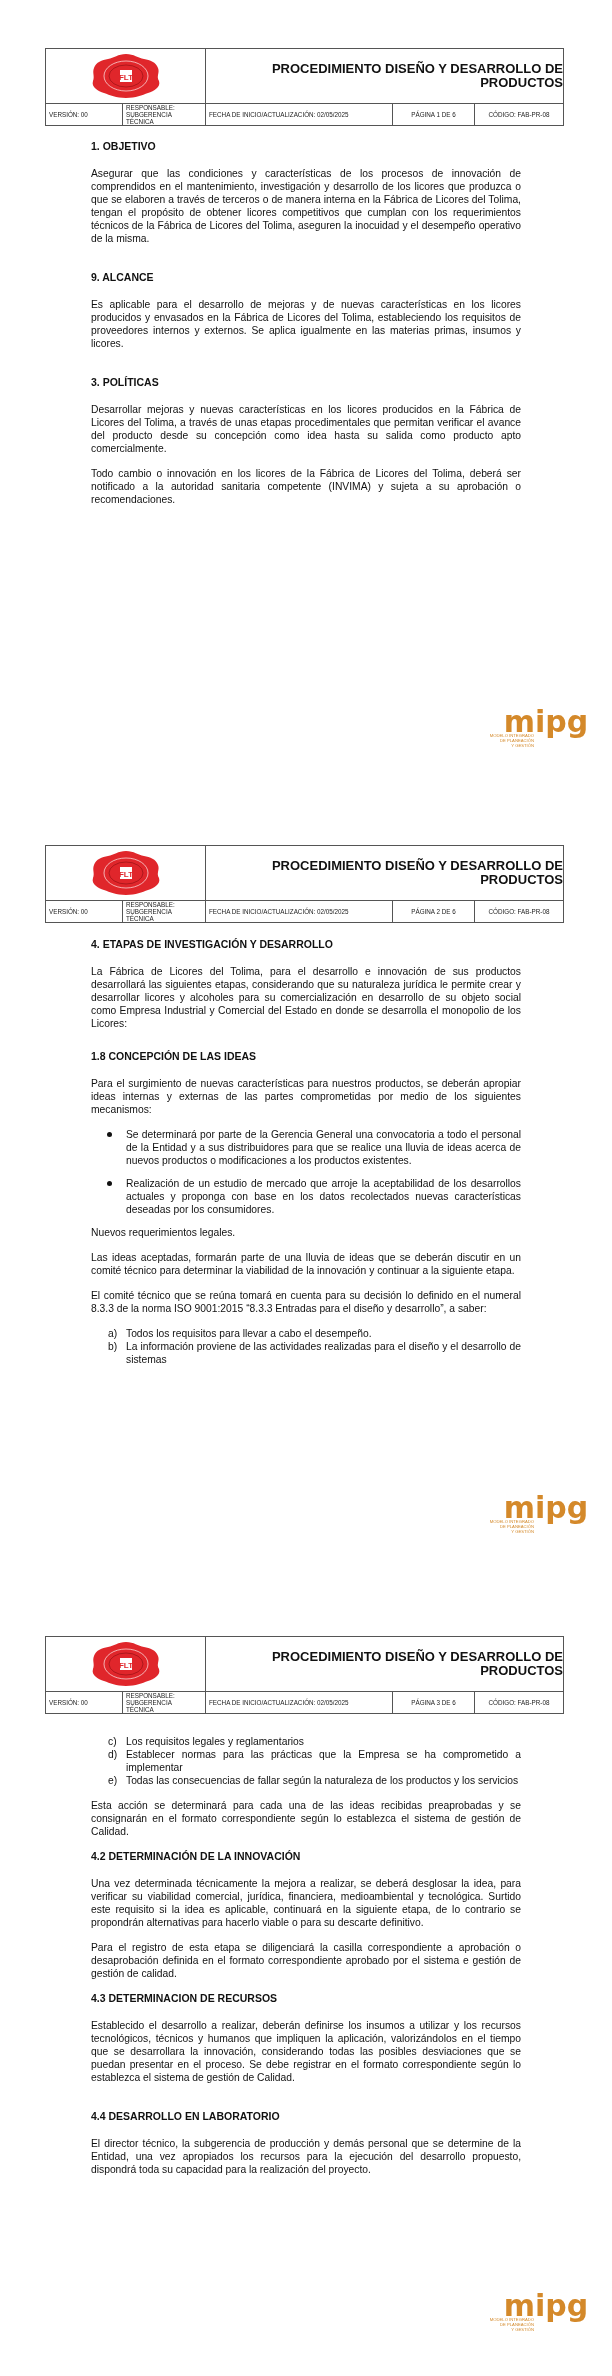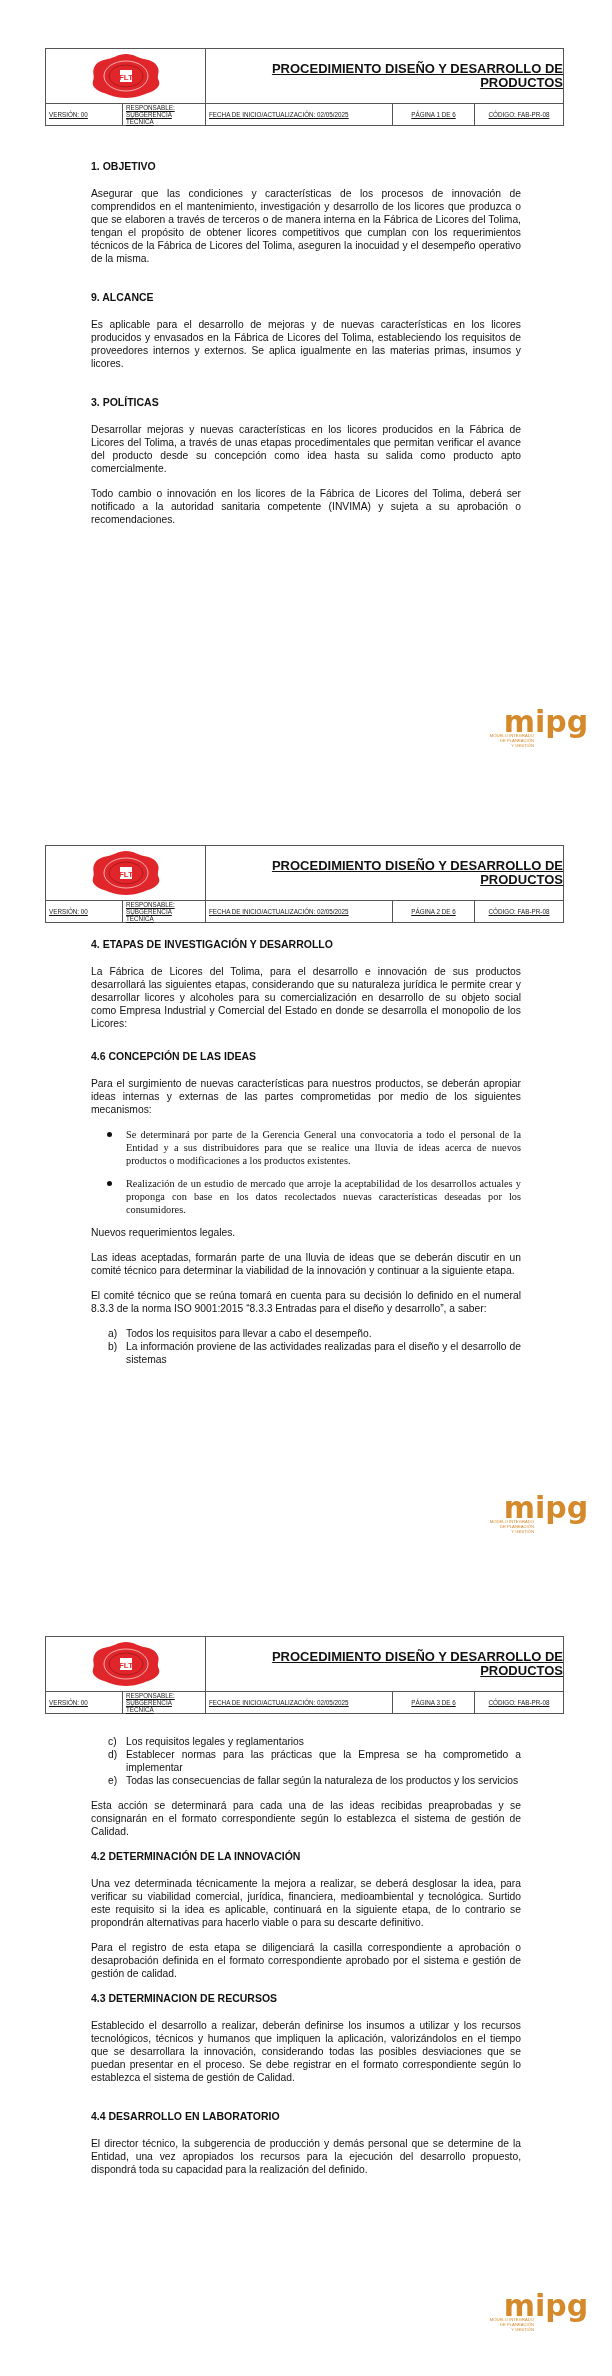--- a/index.html
+++ b/index.html
@@ -1,29 +1,29 @@
 <!DOCTYPE html>
 <html><head>
 <meta charset="utf-8">
 <style>
   html, body { margin: 0; padding: 0; background: #ffffff; }
   body { width: 612px; font-family: "Liberation Sans", sans-serif; color: #111; }
   .page { position: relative; width: 612px; height: 792px; background: #fff; overflow: hidden; }
-  .hdr { position: absolute; left: 45px; top: 48px; width: 518px; height: 73px; border-collapse: collapse; table-layout: fixed; text-decoration: underline; }
+  .hdr { position: absolute; left: 45px; top: 48px; width: 518px; height: 73px; border-collapse: collapse; table-layout: fixed; }
   .hdr td { border: 1px solid #555; padding: 0; vertical-align: middle; font-size: 6.3px; color: #222; }
   .hdr .logo-cell { text-align: center; height: 54px; }
   .hdr .title-cell { text-align: right; font-weight: bold; font-size: 13px; line-height: 14px; color: #111; }
   .hdr .small { padding-left: 3px; line-height: 7px; }
   .hdr .center { text-align: center; }
   .seal { display: inline-block; width: 76px; height: 50px; }
   .content { position: absolute; left: 91px; width: 430px; font-size: 10.3px; line-height: 13px; }
   .h1 { font-weight: bold; font-size: 10.5px; margin: 0 0 14px 0; }
   .p { text-align: justify; margin: 0 0 12px 0; }
   .ul { margin: 0 0 10px 0; padding-left: 33px; }
-  .ul li { text-align: justify; margin: 0 0 10px 0; list-style: none; position: relative; padding-left: 2px; font-family: Liberation Serif, serif; }
+  .ul li { text-align: justify; margin: 0 0 10px 0; list-style: none; position: relative; padding-left: 2px; }
   .ul li .dot { position: absolute; left: -17px; top: 4px; width: 5px; height: 5px; border-radius: 50%; background: #111; }
   .ol { margin: 0 0 12px 0; padding-left: 35px; }
   .ol li { list-style: none; position: relative; text-align: justify; margin: 0; }
   .ol li .mk { position: absolute; left: -18px; }
   .mipg { position: absolute; left: 488px; width: 100px; height: 46px; }
 </style>
 </head>
 <body>
 
 <div class="page">
@@ -55,21 +55,21 @@
         <span>SUBGERENCIA</span><br>
         <span>TÉCNICA</span>
       </td>
       <td class="small">FECHA DE INICIO/ACTUALIZACIÓN: 02/05/2025</td>
       <td class="center">PÁGINA 1 DE 6</td>
       <td class="center">CÓDIGO: FAB-PR-08</td>
     </tr>
   </tbody>
     </table>
 
-  <div class="content" style="top:160px;">
+  <div class="content" style="top:140px;">
     <div class="h1">1. OBJETIVO</div>
     <p class="p" style="margin-bottom:26px;">Asegurar que las condiciones y características de los procesos de innovación de comprendidos en el mantenimiento, investigación y desarrollo de los licores que produzca o que se elaboren a través de terceros o de manera interna en la Fábrica de Licores del Tolima, tengan el propósito de obtener licores competitivos que cumplan con los requerimientos técnicos de la Fábrica de Licores del Tolima, aseguren la inocuidad y el desempeño operativo de la misma.</p>
     <div class="h1">9. ALCANCE</div>
     <p class="p" style="margin-bottom:26px;">Es aplicable para el desarrollo de mejoras y de nuevas características en los licores producidos y envasados en la Fábrica de Licores del Tolima, estableciendo los requisitos de proveedores internos y externos.  Se aplica igualmente en las materias primas, insumos y licores.</p>
     <div class="h1">3. POLÍTICAS</div>
     <p class="p">Desarrollar mejoras y nuevas características en los licores producidos en la Fábrica de Licores del Tolima, a través de unas etapas procedimentales que permitan verificar el avance del producto desde su concepción como idea hasta su salida como producto apto comercialmente.</p>
     <p class="p">Todo cambio o innovación en los licores de la Fábrica de Licores del Tolima, deberá ser notificado a la autoridad sanitaria competente (INVIMA) y sujeta a su aprobación o recomendaciones.</p>
   </div>
 
   <svg class="mipg" style="top:706px;" viewBox="0 0 100 46">
@@ -112,21 +112,21 @@
       <td class="small">FECHA DE INICIO/ACTUALIZACIÓN: 02/05/2025</td>
       <td class="center">PÁGINA 2 DE 6</td>
       <td class="center">CÓDIGO: FAB-PR-08</td>
     </tr>
   </tbody>
     </table>
 
   <div class="content" style="top:146px;">
     <div class="h1">4. ETAPAS DE INVESTIGACIÓN Y DESARROLLO</div>
     <p class="p" style="margin-bottom:20px;">La Fábrica de Licores del Tolima, para el desarrollo e innovación de sus productos desarrollará las siguientes etapas, considerando que su naturaleza jurídica le permite crear y desarrollar licores y alcoholes para su comercialización en desarrollo de su objeto social como Empresa Industrial y Comercial del Estado en donde se desarrolla el monopolio de los Licores:</p>
-    <div class="h1">4.6 CONCEPCIÓN DE LAS IDEAS</div>
+    <div class="h1">1.8 CONCEPCIÓN DE LAS IDEAS</div>
     <p class="p">Para el surgimiento de nuevas características para nuestros productos, se deberán apropiar ideas internas y externas de las partes comprometidas por medio de los siguientes mecanismos:</p>
     <ul class="ul">
       <li><span class="dot"></span><span>Se determinará por parte de la Gerencia General una convocatoria a todo el personal de la Entidad y a sus distribuidores para que se realice una lluvia de ideas acerca de nuevos productos o modificaciones a los productos existentes.</span></li>
       <li><span class="dot"></span><span>Realización de un estudio de mercado que arroje la aceptabilidad de los desarrollos actuales y proponga con base en los datos recolectados nuevas características deseadas por los consumidores.</span></li>
     </ul>
     <p class="p">Nuevos requerimientos legales.</p>
     <p class="p">Las ideas aceptadas, formarán parte de una lluvia de ideas que se deberán discutir en un comité técnico para determinar la viabilidad de la innovación y continuar a la siguiente etapa.</p>
     <p class="p">El comité técnico que se reúna tomará en cuenta para su decisión lo definido en el numeral 8.3.3 de la norma ISO 9001:2015 “8.3.3 Entradas para el diseño y desarrollo”, a saber:</p>
     <ol class="ol">
       <li><span class="mk">a)</span><span>Todos los requisitos para llevar a cabo el desempeño.</span></li>
@@ -184,21 +184,21 @@
       <li><span class="mk">d)</span><span>Establecer normas para las prácticas que la Empresa se ha comprometido a implementar</span></li>
       <li><span class="mk">e)</span><span>Todas las consecuencias de fallar según la naturaleza de los productos y los servicios</span></li>
     </ol>
     <p class="p">Esta acción se determinará para cada una de las ideas recibidas preaprobadas y se consignarán en el formato correspondiente según lo establezca el sistema de gestión de Calidad.</p>
     <div class="h1">4.2 DETERMINACIÓN DE LA INNOVACIÓN</div>
     <p class="p">Una vez determinada técnicamente la mejora a realizar, se deberá desglosar la idea, para verificar su viabilidad comercial, jurídica, financiera, medioambiental y tecnológica.  Surtido este requisito si la idea es aplicable, continuará en la siguiente etapa, de lo contrario se propondrán alternativas para hacerlo viable o para su descarte definitivo.</p>
     <p class="p">Para el registro de esta etapa se diligenciará la casilla correspondiente a aprobación o desaprobación definida en el formato correspondiente aprobado por el sistema e gestión de gestión de calidad.</p>
     <div class="h1">4.3 DETERMINACION DE RECURSOS</div>
     <p class="p" style="margin-bottom:26px;">Establecido el desarrollo a realizar, deberán definirse los insumos a utilizar y los recursos tecnológicos, técnicos y humanos que impliquen la aplicación, valorizándolos en el tiempo que se desarrollara la innovación, considerando todas las posibles desviaciones que se puedan presentar en el proceso.  Se debe registrar en el formato correspondiente según lo establezca el sistema de gestión de Calidad.</p>
     <div class="h1">4.4 DESARROLLO EN LABORATORIO</div>
-    <p class="p">El director técnico, la subgerencia de producción y demás personal que se determine de la Entidad, una vez apropiados los recursos para la ejecución del desarrollo propuesto, dispondrá toda su capacidad para la realización del definido.</p>
+    <p class="p">El director técnico, la subgerencia de producción y demás personal que se determine de la Entidad, una vez apropiados los recursos para la ejecución del desarrollo propuesto, dispondrá toda su capacidad para la realización del proyecto.</p>
   </div>
 
   <svg class="mipg" style="top:706px;" viewBox="0 0 100 46">
     <text x="58" y="26" font-size="30" font-weight="bold" text-anchor="middle" fill="#d4892a" font-family="DejaVu Sans, sans-serif">mipg</text>
     <text x="46" y="31" font-size="4.2" text-anchor="end" fill="#d4892a" font-family="Liberation Sans, sans-serif">MODELO INTEGRADO</text>
     <text x="46" y="36" font-size="4.2" text-anchor="end" fill="#d4892a" font-family="Liberation Sans, sans-serif">DE PLANEACIÓN</text>
     <text x="46" y="41" font-size="4.2" text-anchor="end" fill="#d4892a" font-family="Liberation Sans, sans-serif">Y GESTIÓN</text>
   </svg>
 </div>
 

